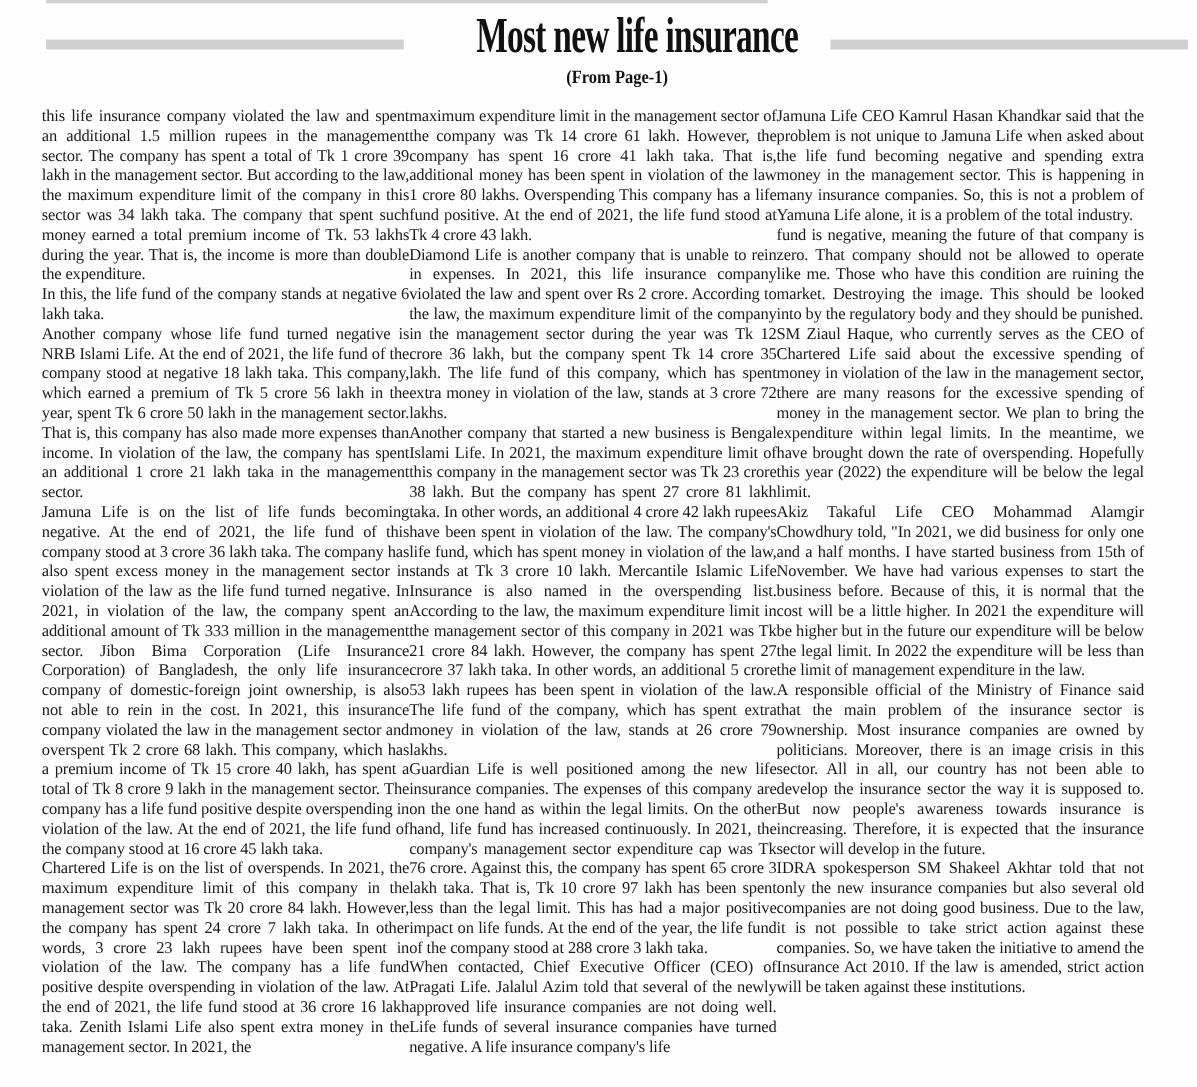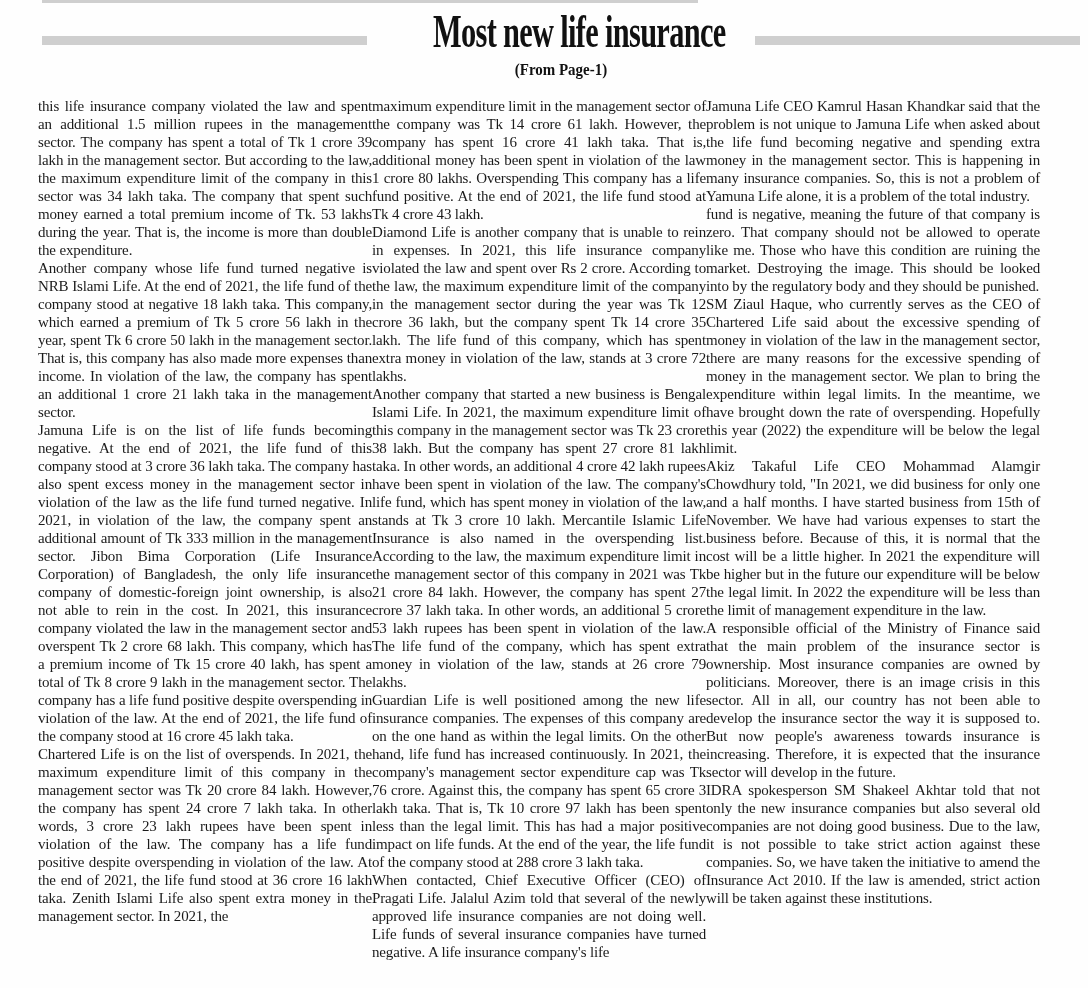--- a/index.html
+++ b/index.html
@@ -71,20 +71,21 @@
   <header>
     <div class="rule rule-left"></div>
     <h1 class="article-title">Most new life insurance</h1>
     <div class="subtitle">(From Page-1)</div>
     <div class="rule rule-right"></div>
   </header>
 
   <main class="columns">
     <div class="col">
         <p>this life insurance company violated the law and spent an additional 1.5 million rupees in the management sector. The company has spent a total of Tk 1 crore 39 lakh in the management sector. But according to the law, the maximum expenditure limit of the company in this sector was 34 lakh taka. The company that spent such money earned a total premium income of Tk. 53 lakhs during the year. That is, the income is more than double the expenditure.</p>
+        <p>In this, the life fund of the company stands at negative 6 lakh taka.</p>
         <p>Another company whose life fund turned negative is NRB Islami Life. At the end of 2021, the life fund of the company stood at negative 18 lakh taka. This company, which earned a premium of Tk 5 crore 56 lakh in the year, spent Tk 6 crore 50 lakh in the management sector. That is, this company has also made more expenses than income. In violation of the law, the company has spent an additional 1 crore 21 lakh taka in the management sector.</p>
         <p>Jamuna Life is on the list of life funds becoming negative. At the end of 2021, the life fund of this company stood at 3 crore 36 lakh taka. The company has also spent excess money in the management sector in violation of the law as the life fund turned negative. In 2021, in violation of the law, the company spent an additional amount of Tk 333 million in the management sector. Jibon Bima Corporation (Life Insurance Corporation) of Bangladesh, the only life insurance company of domestic-foreign joint ownership, is also not able to rein in the cost. In 2021, this insurance company violated the law in the management sector and overspent Tk 2 crore 68 lakh. This company, which has a premium income of Tk 15 crore 40 lakh, has spent a total of Tk 8 crore 9 lakh in the management sector. The company has a life fund positive despite overspending in violation of the law. At the end of 2021, the life fund of the company stood at 16 crore 45 lakh taka.</p>
         <p>Chartered Life is on the list of overspends. In 2021, the maximum expenditure limit of this company in the management sector was Tk 20 crore 84 lakh. However, the company has spent 24 crore 7 lakh taka. In other words, 3 crore 23 lakh rupees have been spent in violation of the law. The company has a life fund positive despite overspending in violation of the law. At the end of 2021, the life fund stood at 36 crore 16 lakh taka. Zenith Islami Life also spent extra money in the management sector. In 2021, the</p>
       </div>
     <div class="col">
         <p>maximum expenditure limit in the management sector of the company was Tk 14 crore 61 lakh. However, the company has spent 16 crore 41 lakh taka. That is, additional money has been spent in violation of the law 1 crore 80 lakhs. Overspending This company has a life fund positive. At the end of 2021, the life fund stood at Tk 4 crore 43 lakh.</p>
         <p>Diamond Life is another company that is unable to rein in expenses. In 2021, this life insurance company violated the law and spent over Rs 2 crore. According to the law, the maximum expenditure limit of the company in the management sector during the year was Tk 12 crore 36 lakh, but the company spent Tk 14 crore 35 lakh. The life fund of this company, which has spent extra money in violation of the law, stands at 3 crore 72 lakhs.</p>
         <p>Another company that started a new business is Bengal Islami Life. In 2021, the maximum expenditure limit of this company in the management sector was Tk 23 crore 38 lakh. But the company has spent 27 crore 81 lakh taka. In other words, an additional 4 crore 42 lakh rupees have been spent in violation of the law. The company's life fund, which has spent money in violation of the law, stands at Tk 3 crore 10 lakh. Mercantile Islamic Life Insurance is also named in the overspending list. According to the law, the maximum expenditure limit in the management sector of this company in 2021 was Tk 21 crore 84 lakh. However, the company has spent 27 crore 37 lakh taka. In other words, an additional 5 crore 53 lakh rupees has been spent in violation of the law. The life fund of the company, which has spent extra money in violation of the law, stands at 26 crore 79 lakhs.</p>
         <p>Guardian Life is well positioned among the new life insurance companies. The expenses of this company are on the one hand as within the legal limits. On the other hand, life fund has increased continuously. In 2021, the company's management sector expenditure cap was Tk 76 crore. Against this, the company has spent 65 crore 3 lakh taka. That is, Tk 10 crore 97 lakh has been spent less than the legal limit. This has had a major positive impact on life funds. At the end of the year, the life fund of the company stood at 288 crore 3 lakh taka.</p>
         <p>When contacted, Chief Executive Officer (CEO) of Pragati Life. Jalalul Azim told that several of the newly approved life insurance companies are not doing well. Life funds of several insurance companies have turned negative. A life insurance company's life</p>

